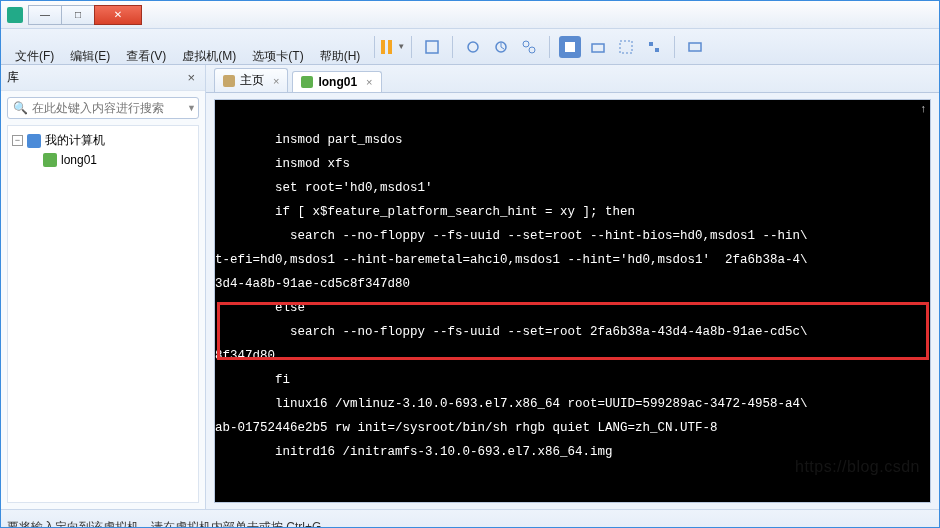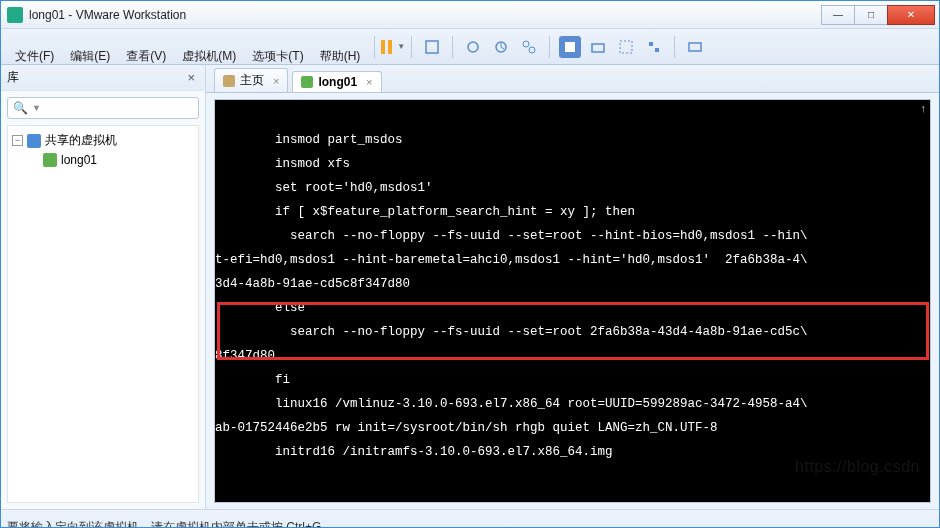--- a/index.html
+++ b/index.html
@@ -60,21 +60,20 @@
 
 
 .statusbar { height:36px; background:linear-gradient(#edf3fb,#dfe9f6); border-top:1px solid #c9d7ea; font-size:12px; color:#333; display:flex; align-items:center; padding:0 6px;}
 .watermark { position:absolute; right:10px; bottom:26px; color:#3b3b3b; font-size:16px; opacity:.35; font-family:sans-serif; letter-spacing:.5px;}
 </style>
 </head>
 <body>
 
 <div class="titlebar">
   <span class="appicon"></span>
-  <span class="ttl">long01 - VMware Workstation</span>
   <div class="winbtns">
     <div class="winbtn">—</div>
     <div class="winbtn">□</div>
     <div class="winbtn close">✕</div>
   </div>
 </div>
 
 <div class="menubar">
   <span class="menuitem">文件(F)</span>
   <span class="menuitem">编辑(E)</span>
@@ -146,27 +145,28 @@
 
 <div class="bodyrow">
 
   <div class="sidebar">
     <div class="sidehdr">
       <span>库</span>
       <span class="x">×</span>
     </div>
     <div class="searchwrap">
       <span class="mag">🔍</span>
+      <input placeholder="在此处键入内容进行搜索" style="">
       <span class="drop">▼</span>
     </div>
     <div class="tree">
       <div class="tree-row">
         <span class="tw">−</span>
         <span class="ic ic-comp"></span>
-        <span>共享的虚拟机</span>
+        <span>我的计算机</span>
       </div>
       <div class="tree-row lvl1">
         <span style="width:11px"></span>
         <span class="ic ic-vm"></span>
         <span>long01</span>
       </div>
     </div>
   </div>
 
   <div class="mainarea">

